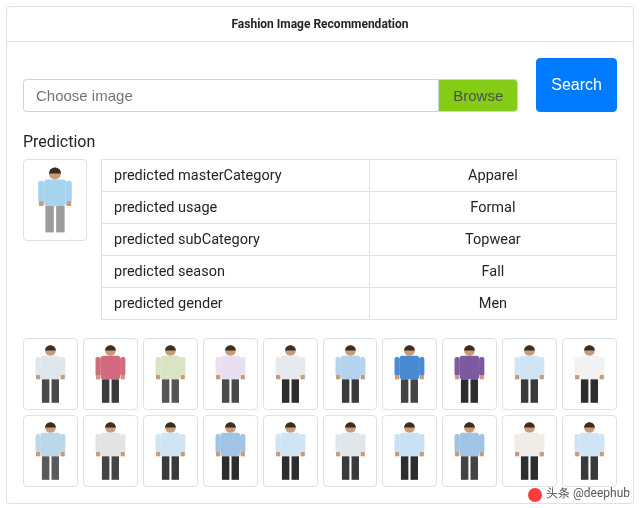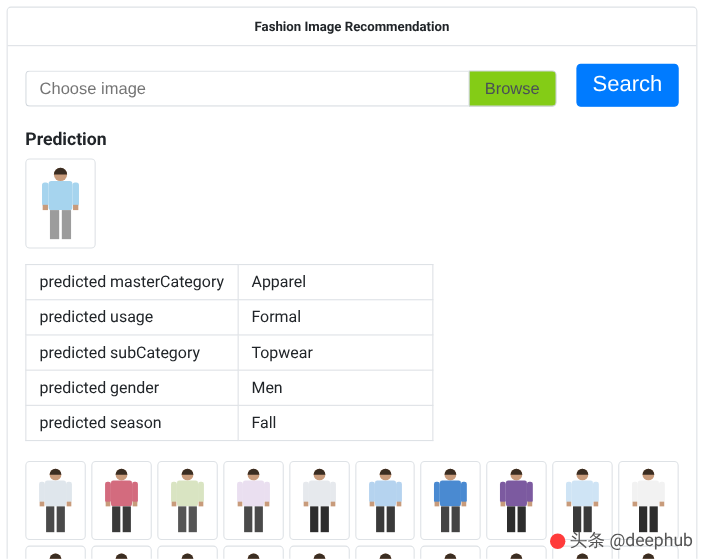--- a/index.html
+++ b/index.html
@@ -55,72 +55,71 @@
       padding: 7px 14px;
       font-size: 15px;
       color: #495057;
       cursor: pointer;
     }
     .search-btn {
       background: #007bff;
       color: #fff;
       border: 1px solid #007bff;
       border-radius: 4px;
-      padding: 7px 14px;
-      font-size: 20px;
+      padding: 17px 14px;
+      font-size: 16px;
       cursor: pointer;
     }
-    h5.section { font-size: 16px; font-weight: 700; margin-bottom: 8px; margin-top: 20px; }
+    h5.section { font-size: 16px; font-weight: 400; margin-bottom: 8px; margin-top: 20px; }
     .pred-row {
       display: flex;
       gap: 14px;
       align-items: flex-start;
       margin-bottom: 18px;
-      flex-direction: column;
     }
     .query-thumb {
       border: 1px solid #dee2e6;
       border-radius: 4px;
       padding: 4px;
       width: 64px;
       height: 82px;
       flex-shrink: 0;
     }
     .pred-table {
       flex: 1;
       border-collapse: collapse;
     }
     .pred-table td {
       border: 1px solid #dee2e6;
       padding: 7px 12px;
       font-size: 14.5px;
     }
     .pred-table td:first-child { width: 52%; }
-    .pred-table td:last-child { text-align: left; }
+    .pred-table td:last-child { text-align: center; }
     .rec-grid {
       display: grid;
       grid-template-columns: repeat(10, 1fr);
       gap: 5px;
     }
     .rec-thumb {
       border: 1px solid #dee2e6;
       border-radius: 4px;
       padding: 3px;
       height: 72px;
     }
     
     .person-svg { width: 100%; height: 100%; display: block; }
     .watermark {
       position: fixed;
       right: 10px;
       bottom: 6px;
-      font-size: 16px;
+      font-size: 12px;
       color: #555;
       display: flex;
-      align-items: center;
+      align-items: flex-end;
       gap: 4px;
     }
     .wm-icon {
       width: 14px; height: 14px; border-radius: 50%;
       background: #ff3b3b; display: inline-block;
     }
   </style>
 </head>
 <body>
 
@@ -160,26 +159,26 @@
             </tr>
             <tr>
               <td>predicted usage</td>
               <td>Formal</td>
             </tr>
             <tr>
               <td>predicted subCategory</td>
               <td>Topwear</td>
             </tr>
             <tr>
+              <td>predicted season</td>
+              <td>Fall</td>
+            </tr>
+            <tr>
               <td>predicted gender</td>
               <td>Men</td>
-            </tr>
-            <tr>
-              <td>predicted season</td>
-              <td>Fall</td>
             </tr>
           </tbody>
       </table>
     </div>
 
     <div class="rec-grid" id="rec-grid">
         <div class="rec-thumb">
           <svg class="person-svg" viewBox="0 0 40 60" preserveAspectRatio="xMidYMid meet">
     <rect x="0" y="0" width="40" height="60" fill="#ffffff"></rect>
     <circle cx="20" cy="8" r="5" fill="#c89b7b"></circle>

